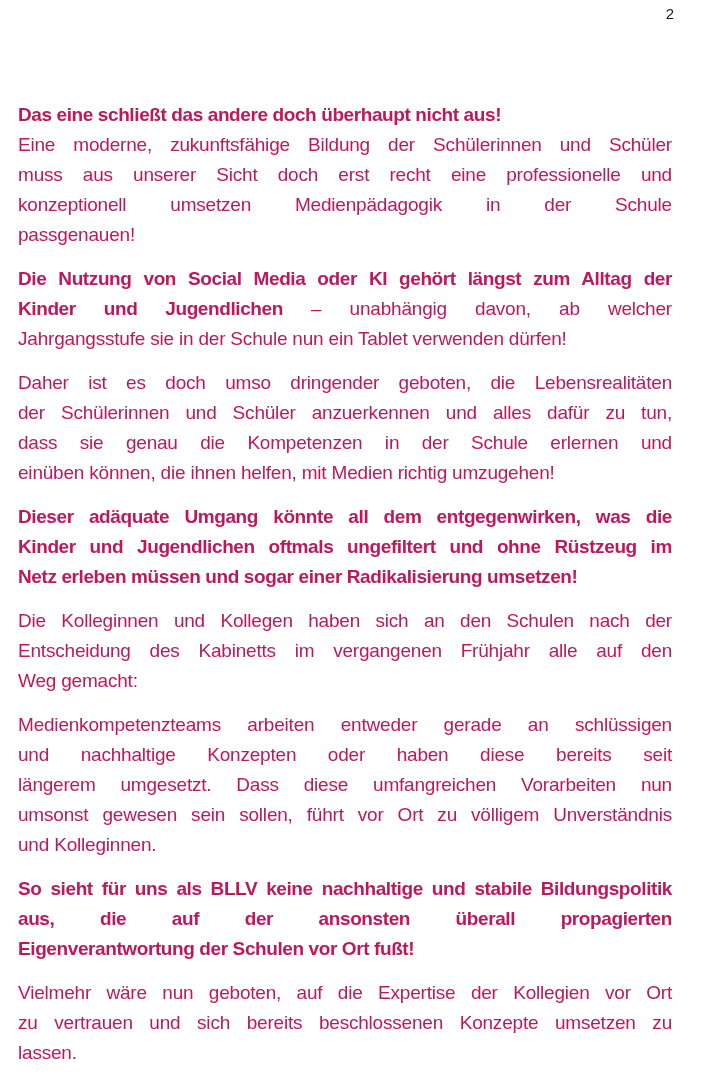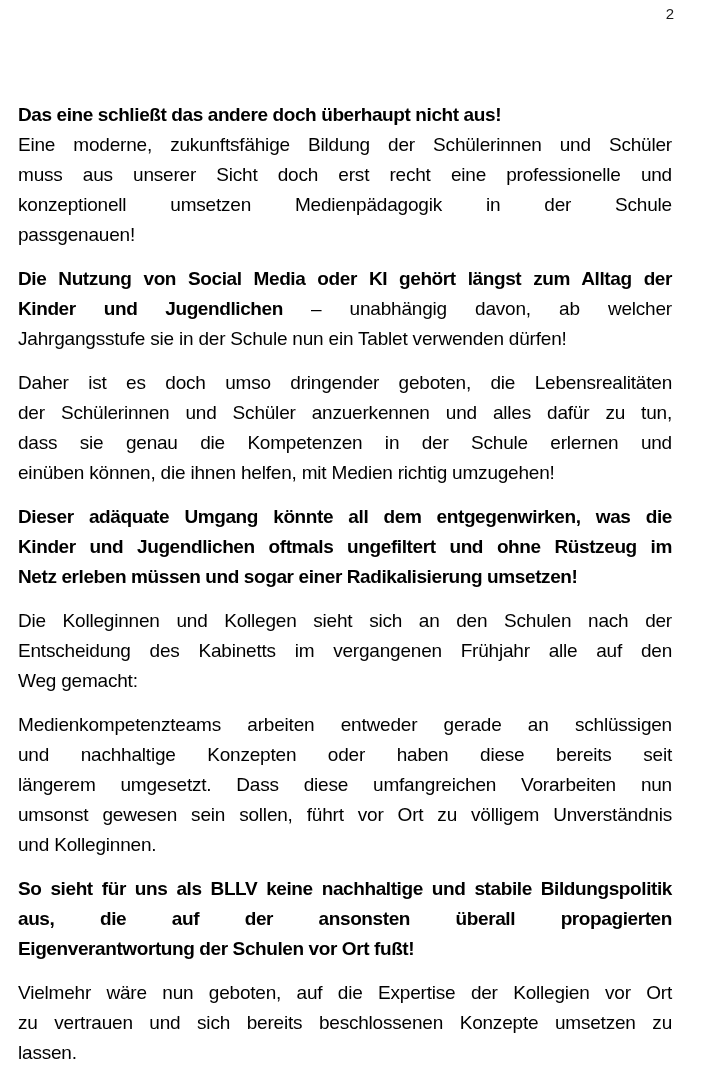--- a/index.html
+++ b/index.html
@@ -32,21 +32,21 @@
     position: absolute;
     top: 100px;
     left: 18px;
     width: 654px;
   }
   .para {
     font-size: 19px;
     line-height: 30px;
     letter-spacing: -0.2px;
     margin: 0 0 14px 0;
-    color: #000000;
+    color: #be185d;
   }
   .line {
     min-height: 30px;
     white-space: normal;
   }
   .line.just {
     text-align: justify;
     text-align-last: justify;
   }
   .seg.b {
@@ -77,21 +77,21 @@
         <div class="line just"><span class="seg">der Schülerinnen und Schüler anzuerkennen und alles dafür zu tun,</span></div>
         <div class="line just"><span class="seg">dass sie genau die Kompetenzen in der Schule erlernen und</span></div>
         <div class="line"><span class="seg">einüben können, die ihnen helfen, mit Medien richtig umzugehen!</span></div>
       </div>
       <div class="para">
         <div class="line just"><span class="seg b">Dieser adäquate Umgang könnte all dem entgegenwirken, was die</span></div>
         <div class="line just"><span class="seg b">Kinder und Jugendlichen oftmals ungefiltert und ohne Rüstzeug im</span></div>
         <div class="line"><span class="seg b">Netz erleben müssen und sogar einer Radikalisierung umsetzen!</span></div>
       </div>
       <div class="para">
-        <div class="line just"><span class="seg">Die Kolleginnen und Kollegen sieht sich an den Schulen nach der</span></div>
+        <div class="line just"><span class="seg">Die Kolleginnen und Kollegen haben sich an den Schulen nach der</span></div>
         <div class="line just"><span class="seg">Entscheidung des Kabinetts im vergangenen Frühjahr alle auf den</span></div>
         <div class="line"><span class="seg">Weg gemacht:</span></div>
       </div>
       <div class="para">
         <div class="line just"><span class="seg">Medienkompetenzteams arbeiten entweder gerade an schlüssigen</span></div>
         <div class="line just"><span class="seg">und nachhaltige Konzepten oder haben diese bereits seit</span></div>
         <div class="line just"><span class="seg">längerem umgesetzt. Dass diese umfangreichen Vorarbeiten nun</span></div>
         <div class="line just"><span class="seg">umsonst gewesen sein sollen, führt vor Ort zu völligem Unverständnis</span></div>
         <div class="line"><span class="seg">und Kolleginnen.</span></div>
       </div>

